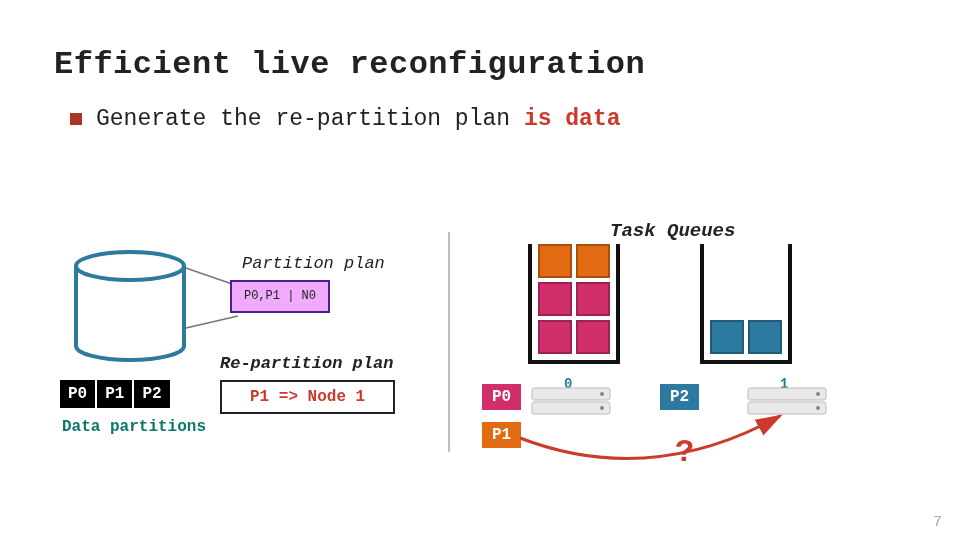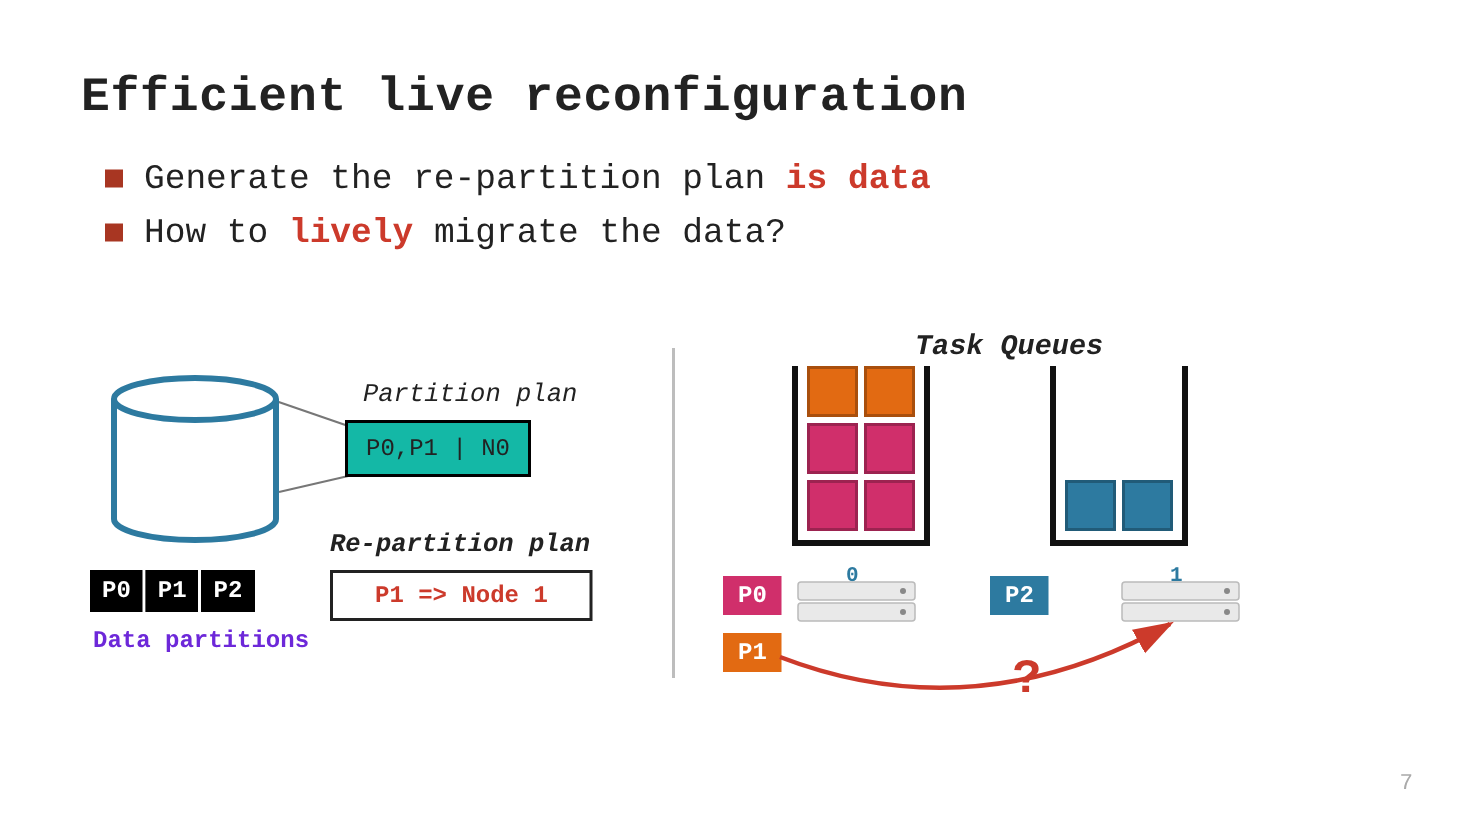--- a/index.html
+++ b/index.html
@@ -35,43 +35,43 @@
     position: relative; top: 34px;
     font-size: 16px; font-weight: bold; line-height: 1.2;
   }
 
   .plan-label {
     position: absolute; left: 182px; top: 14px;
     font-style: italic; font-weight: normal; font-size: 17px;
   }
   .plan-box {
     position: absolute; left: 170px; top: 40px;
-    border: 2px solid #000000; padding: 6px 12px;
-    font-size: 16px; line-height: 1.4;
-    background: #14b8a6;
+    border: 2px solid #4c1d95; padding: 6px 12px;
+    font-size: 12px; line-height: 1.4;
+    background: #f0abfc;
   }
   .replan-label {
     position: absolute; left: 160px; top: 114px;
     font-style: italic; font-weight: bold; font-size: 17px;
   }
   .replan-box {
     position: absolute; left: 160px; top: 140px;
     border: 2px solid #222; padding: 6px 28px;
     font-size: 16px; color: #cc3a2b; font-weight: bold;
     background: #fff;
   }
   .dp-row { position: absolute; left: 0; top: 140px; display: flex; }
   .dp-cell {
     background: #000; color: #fff; font-weight: bold;
     font-size: 16px; padding: 5px 8px; border-right: 2px solid #fff;
   }
   .dp-cell:last-child { border-right: none; }
   .dp-caption {
     position: absolute; left: 2px; top: 178px;
-    color: #6d28d9; font-weight: bold; font-size: 16px;
+    color: #0f766e; font-weight: bold; font-size: 16px;
   }
   .connector {
     position: absolute; stroke: #777; stroke-width: 1.5; fill: none;
   }
 
   .vdiv {
     position: absolute; left: 448px; top: 232px; width: 2px; height: 220px;
     background: #bdbdbd;
   }
 
@@ -133,26 +133,20 @@
 </head>
 <body>
 
 <div class="title">Efficient live reconfiguration</div>
 
 <div class="bullets">
   <div class="bullet-row">
     <div class="bullet-sq"></div>
     <div class="bullet-text">
       <span>Generate the re-partition plan </span><span class="em">is data</span><span></span>
-    </div>
-  </div>
-  <div class="bullet-row">
-    <div class="bullet-sq"></div>
-    <div class="bullet-text">
-      <span>How to </span><span class="em2">lively</span><span> migrate the data?</span>
     </div>
   </div>
 </div>
 
 <div class="diag-left">
   <svg class="connector" style="left:0;top:0;" width="370" height="160">
     <line x1="120" y1="26" x2="178" y2="46"></line>
     <line x1="126" y1="88" x2="178" y2="76"></line>
   </svg>
 

